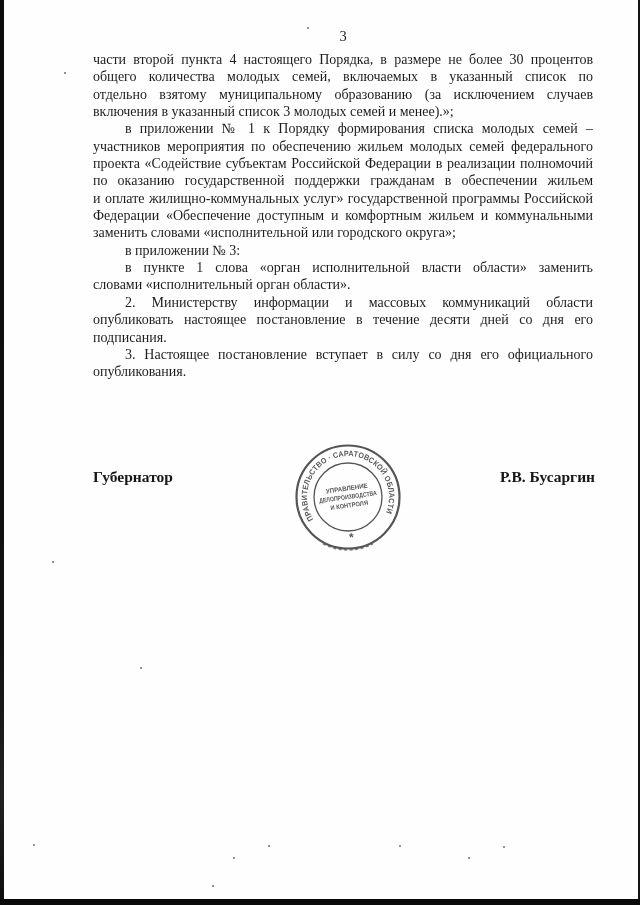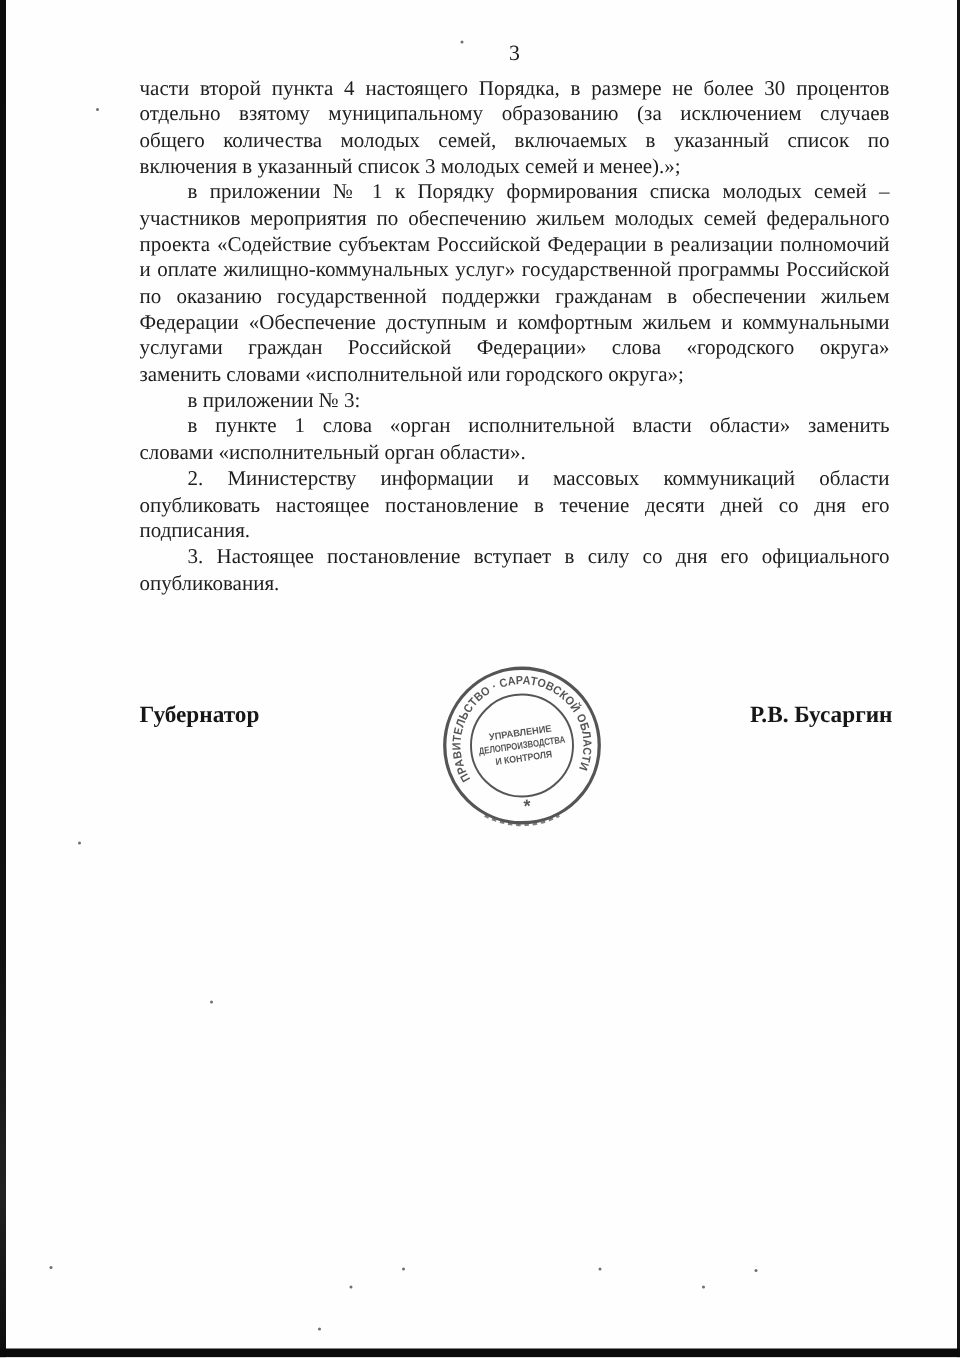--- a/index.html
+++ b/index.html
@@ -48,32 +48,31 @@
   <div class="speck" style="left:399px; top:845px;"></div>
   <div class="speck" style="left:468px; top:857px;"></div>
   <div class="speck" style="left:503px; top:846px;"></div>
   <div class="speck" style="left:212px; top:885px;"></div>
 
   <div class="page-number">3</div>
 
   <div class="doc-body">
     <div>
       <div class="line jl">части второй пункта 4 настоящего Порядка, в размере не более 30 процентов</div>
+      <div class="line jl">общего количества молодых семей, включаемых в указанный список по</div>
       <div class="line jl">отдельно взятому муниципальному образованию (за исключением случаев</div>
-      <div class="line jl">общего количества молодых семей, включаемых в указанный список по</div>
       <div class="line">включения в указанный список 3 молодых семей и менее).»;</div>
     </div>
     <div>
       <div class="line jl ind">в приложении № 1 к Порядку формирования списка молодых семей –</div>
       <div class="line jl">участников мероприятия по обеспечению жильем молодых семей федерального</div>
       <div class="line jl">проекта «Содействие субъектам Российской Федерации в реализации полномочий</div>
+      <div class="line jl">по оказанию государственной поддержки гражданам в обеспечении жильем</div>
       <div class="line jl">и оплате жилищно-коммунальных услуг» государственной программы Российской</div>
-      <div class="line jl">по оказанию государственной поддержки гражданам в обеспечении жильем</div>
       <div class="line jl">Федерации «Обеспечение доступным и комфортным жильем и коммунальными</div>
-      <div class="line jl">услугами граждан Российской Федерации» слова «городского округа»</div>
       <div class="line">заменить словами «исполнительной или городского округа»;</div>
     </div>
     <div>
       <div class="line ind">в приложении № 3:</div>
     </div>
     <div>
       <div class="line jl ind">в пункте 1 слова «орган исполнительной власти области» заменить</div>
       <div class="line">словами «исполнительный орган области».</div>
     </div>
     <div>

